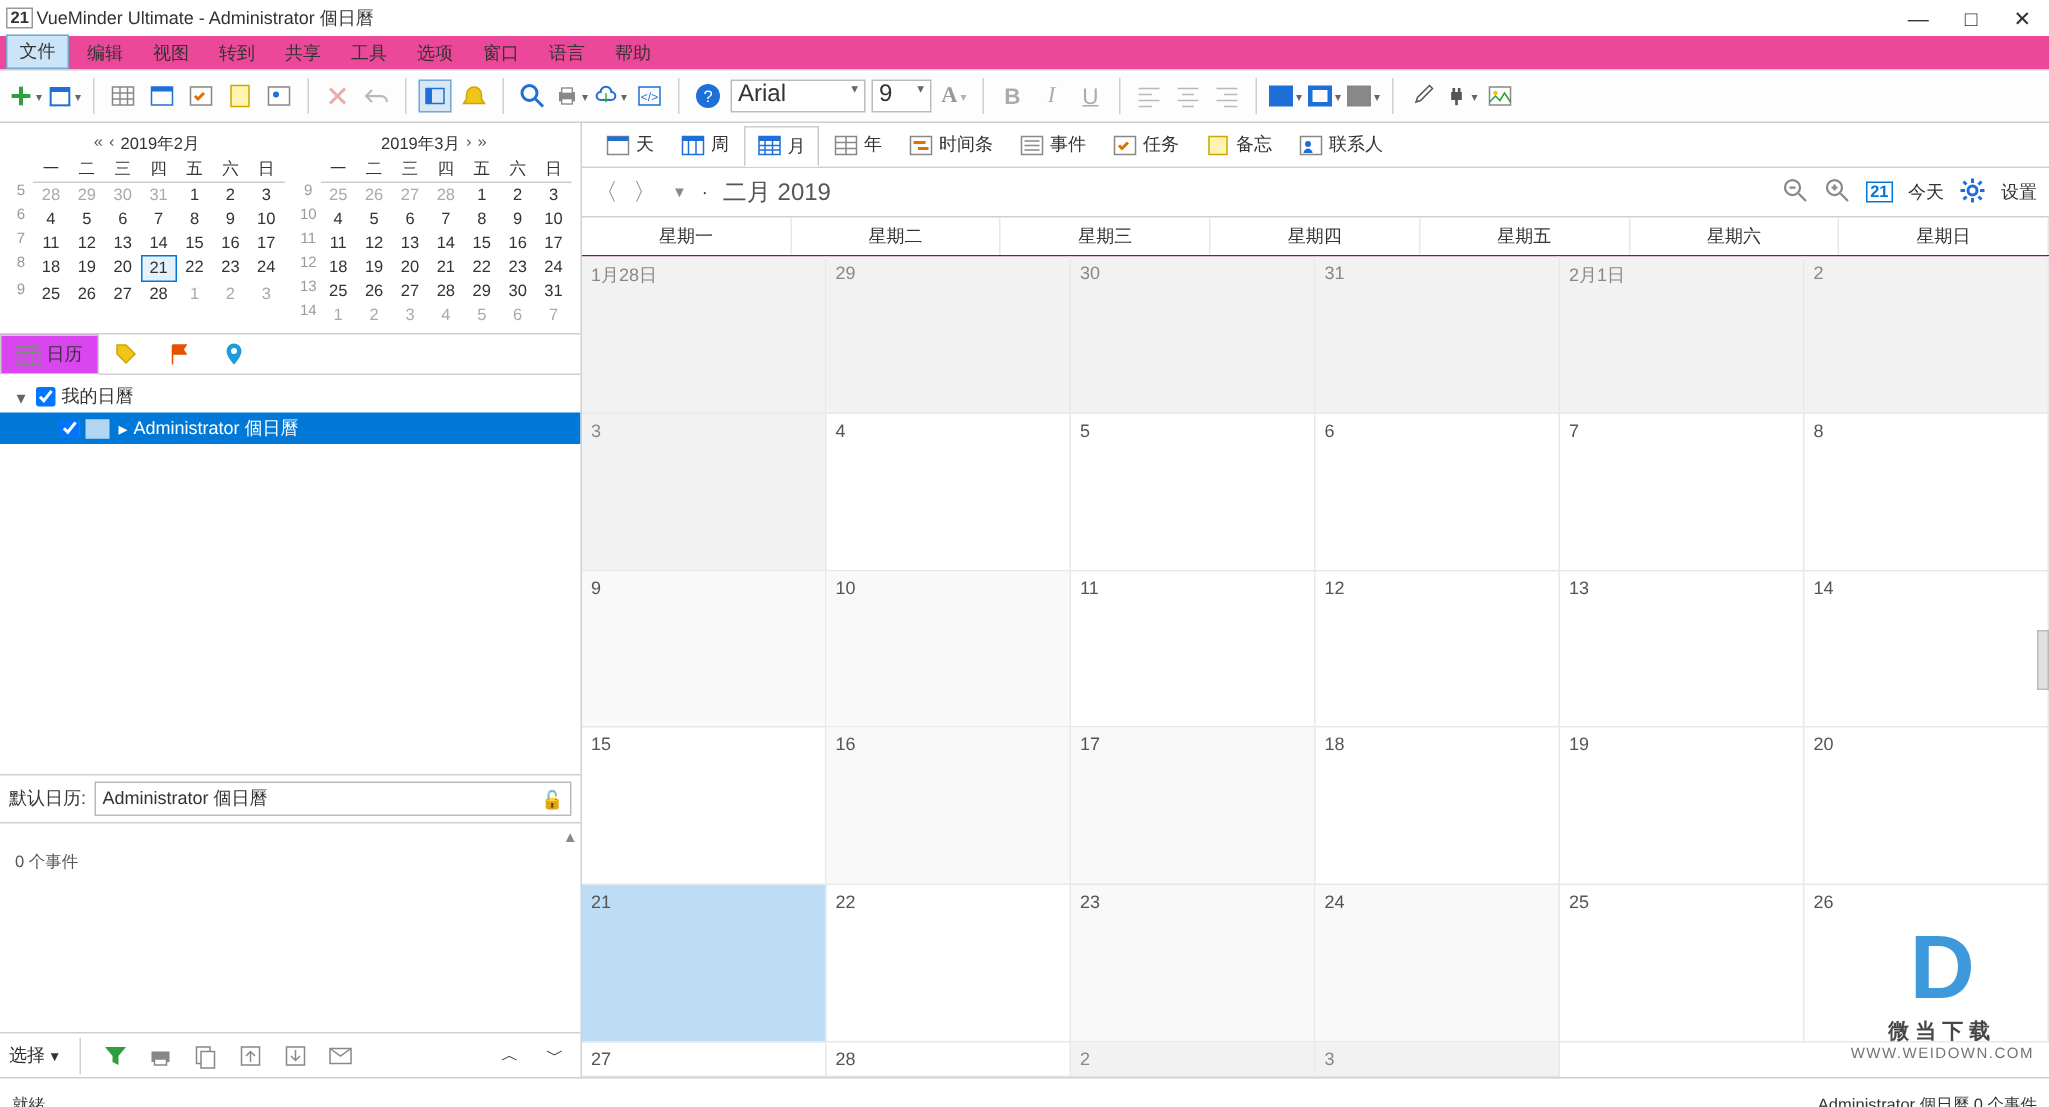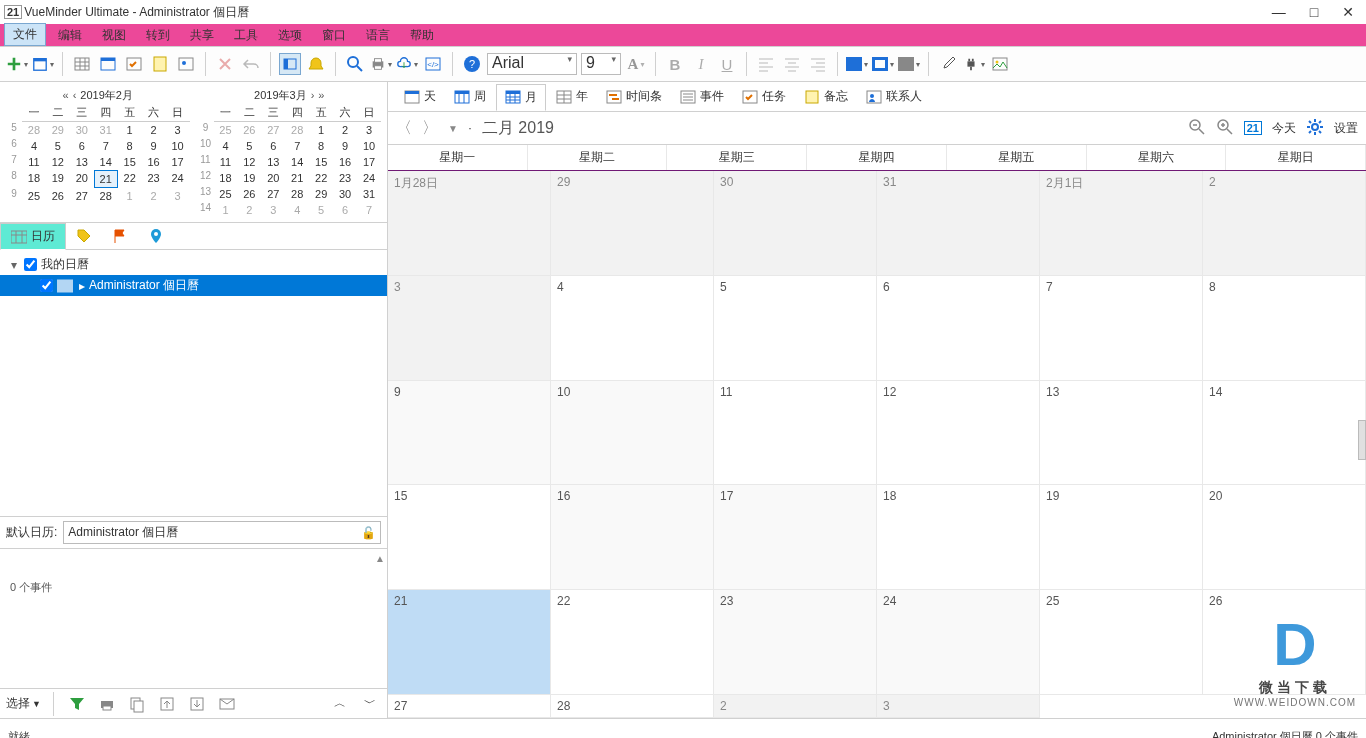--- a/index.html
+++ b/index.html
@@ -27,32 +27,32 @@
 .mchdr .nav { cursor:default; color:#555; font-size:11px; }
 .mchdr .ttl { font-weight:normal; }
 .mcgrid { display:grid; grid-template-columns:16px repeat(7,1fr); text-align:center; }
 .mcgrid .wk { color:#999; font-size:10px; }
 .mcgrid .dh { border-bottom:1px solid #ccc; padding:1px 0; }
 .mcgrid .d { padding:2px 0; cursor:default; }
 .mcgrid .d.other { color:#aaa; }
 .mcgrid .d.today { border:1px solid #0078d7; background:#e5f1fb; }
 .lefttabs { display:flex; border-top:1px solid #d0d0d0; border-bottom:1px solid #d0d0d0; height:28px; align-items:center; }
 .lefttabs .lt { padding:4px 10px; display:flex; align-items:center; gap:4px; cursor:default; }
-.lefttabs .lt.active { background:#5eead4; border:1px solid #ccc; border-bottom:1px solid #fff; margin-bottom:-1px; }
+.lefttabs .lt.active { background:#d946ef; border:1px solid #ccc; border-bottom:1px solid #fff; margin-bottom:-1px; }
 .tree { flex:1; padding:4px 0; overflow:auto; }
 .tnode { display:flex; align-items:center; padding:2px 8px; gap:4px; }
 .tnode .exp { width:12px; text-align:center; color:#666; }
 .tnode input[type=checkbox] { margin:0; }
 .tnode.sel { background:#0078d7; color:#fff; }
 .tnode.child { padding-left:40px; }
 .defcal { border-top:1px solid #d0d0d0; padding:4px 6px; display:flex; align-items:center; gap:6px; }
 .defcal .box { flex:1; border:1px solid #bbb; padding:2px 4px; font-family:monospace; font-size:12px; display:flex; align-items:center; }
 .detailpane { border-top:1px solid #d0d0d0; padding:10px; position:relative; height:140px; }
 .detailpane .dt { color:#2a8fd8; font-size:18px; }
-.detailpane .ev { font-size:11px; margin-top:21px; color:#555; }
+.detailpane .ev { font-size:11px; margin-top:8px; color:#555; }
 .detailpane .scroll { position:absolute; right:2px; top:4px; color:#888; font-size:10px; }
 .bottombar { border-top:1px solid #d0d0d0; height:30px; display:flex; align-items:center; padding:0 6px; gap:8px; }
 .bottombar .sel { display:flex; align-items:center; gap:2px; }
 .right { flex:1; display:flex; flex-direction:column; }
 .viewtabs { height:30px; border-bottom:1px solid #d0d0d0; display:flex; align-items:center; padding:0 8px; gap:2px; }
 .vt { padding:4px 8px; display:flex; align-items:center; gap:4px; cursor:default; font-size:12px; }
 .vt.active { background:#fff; border:1px solid #ccc; border-bottom:1px solid #fff; margin-bottom:-1px; }
 .vt .ic { width:16px; height:14px; }
 .calhdr { height:32px; display:flex; align-items:center; padding:0 8px; gap:10px; }
 .calhdr .nav { color:#888; font-size:16px; cursor:default; }

